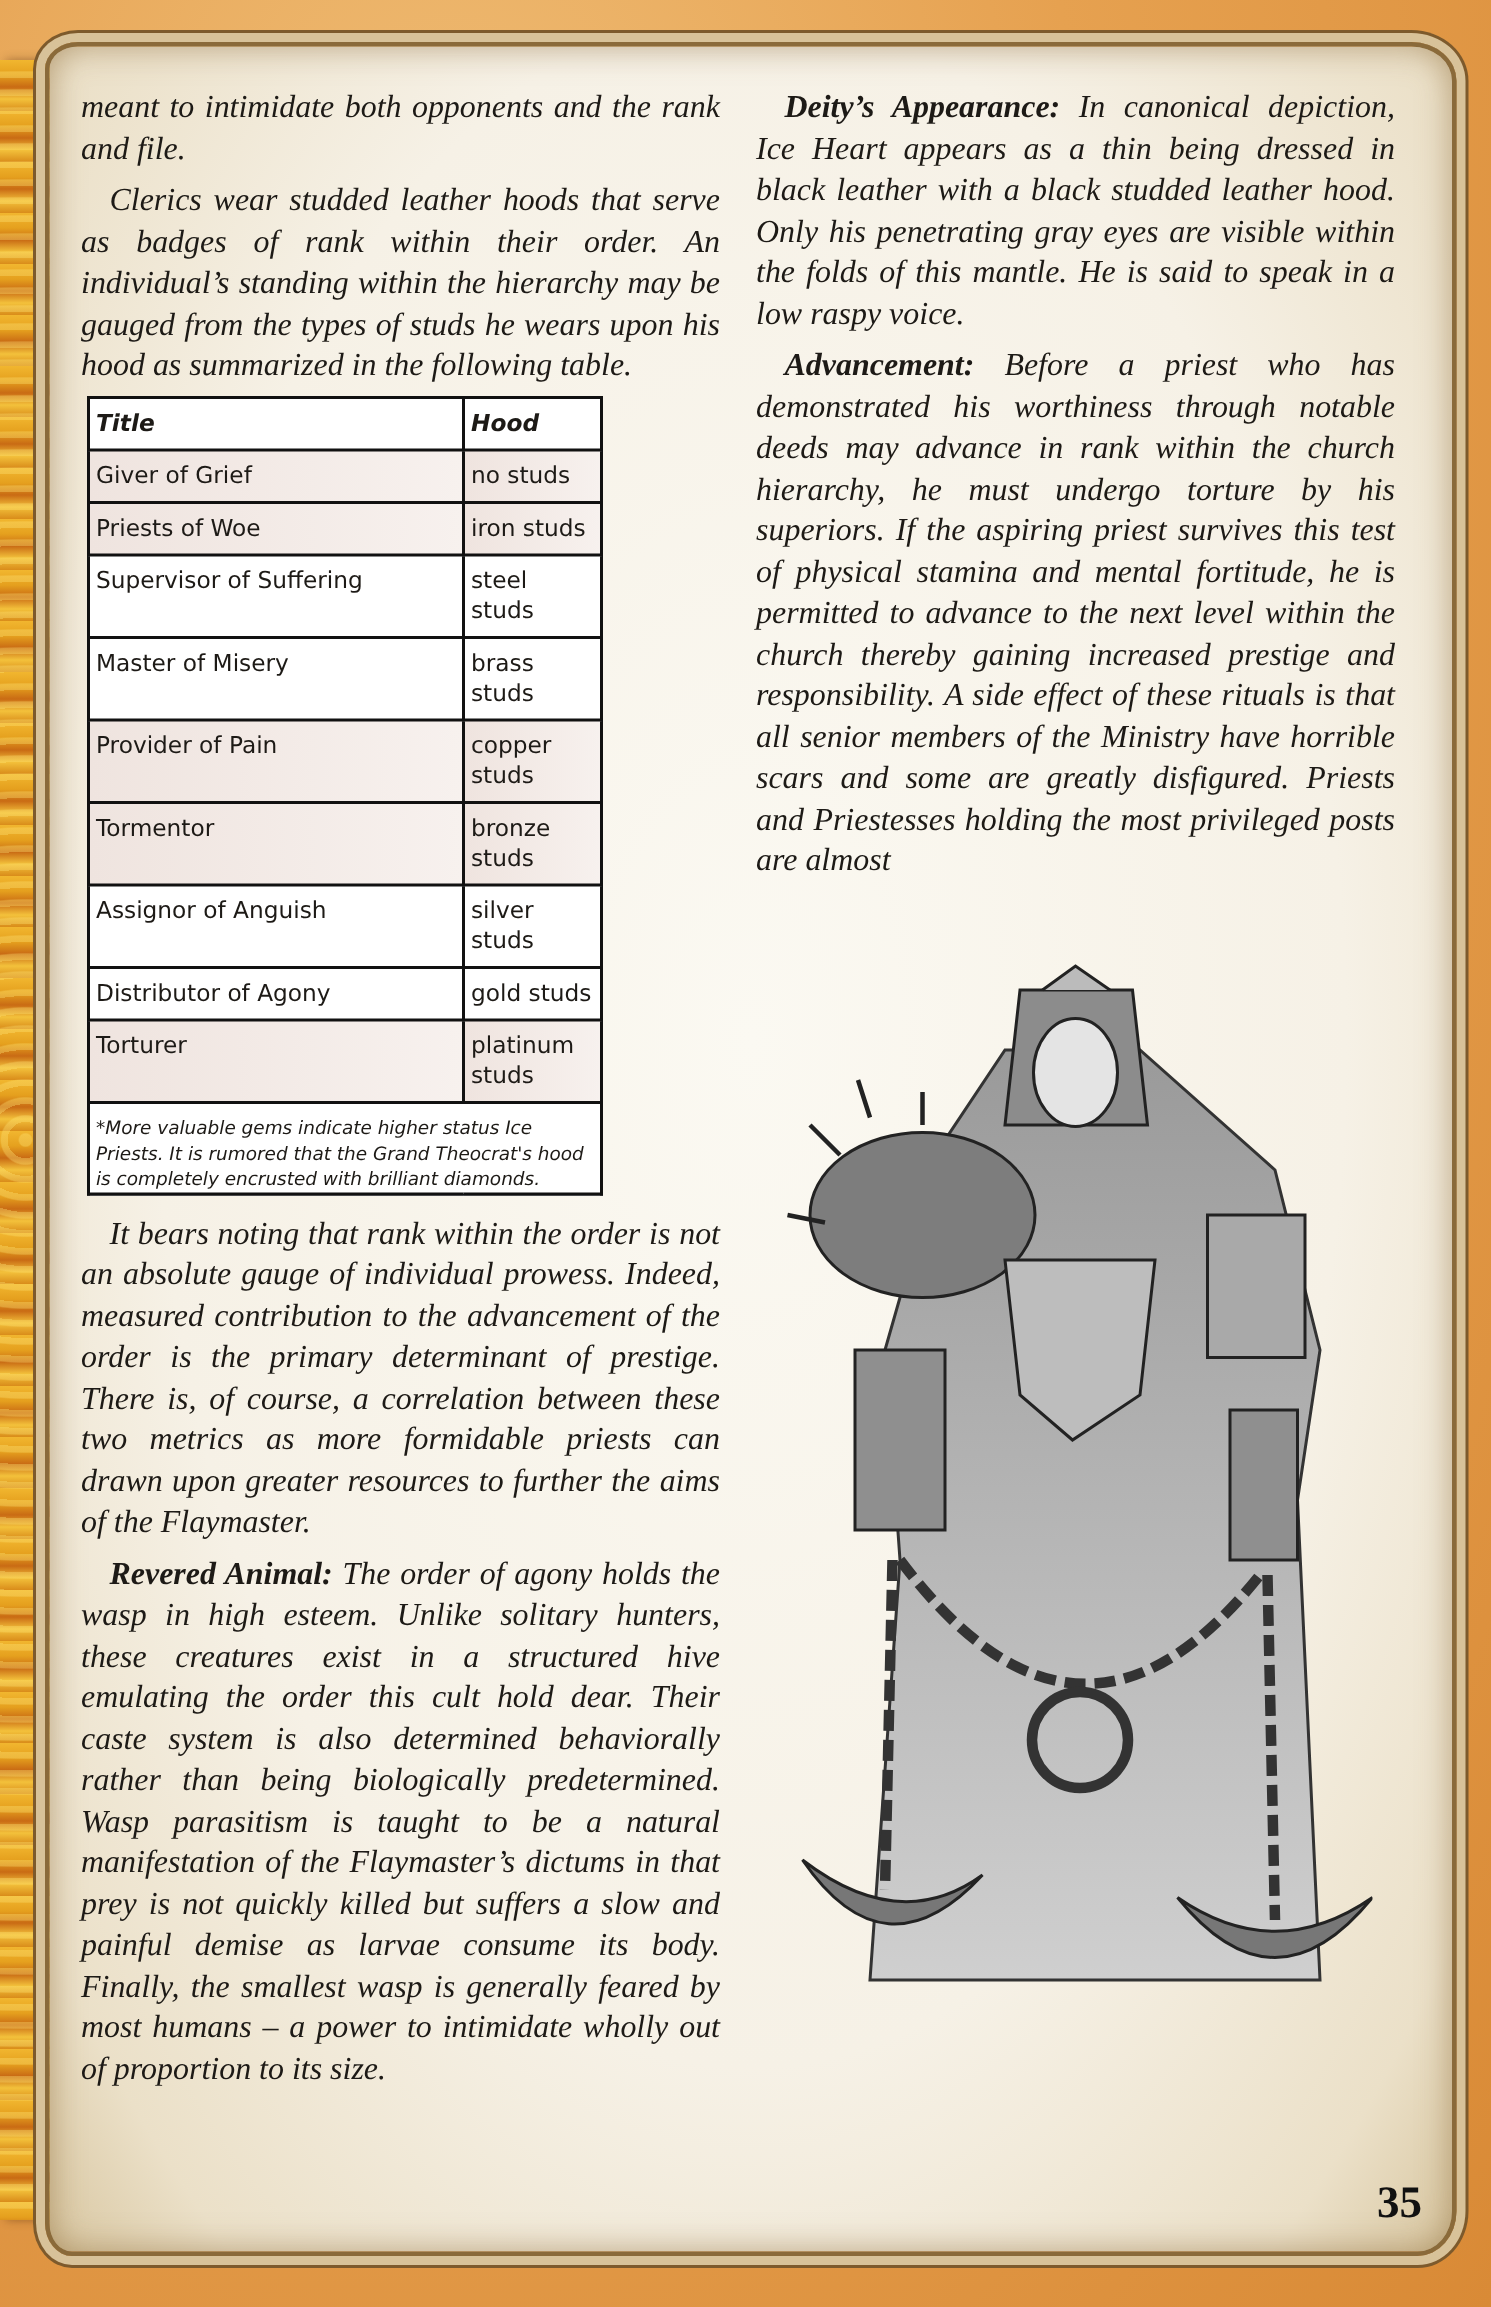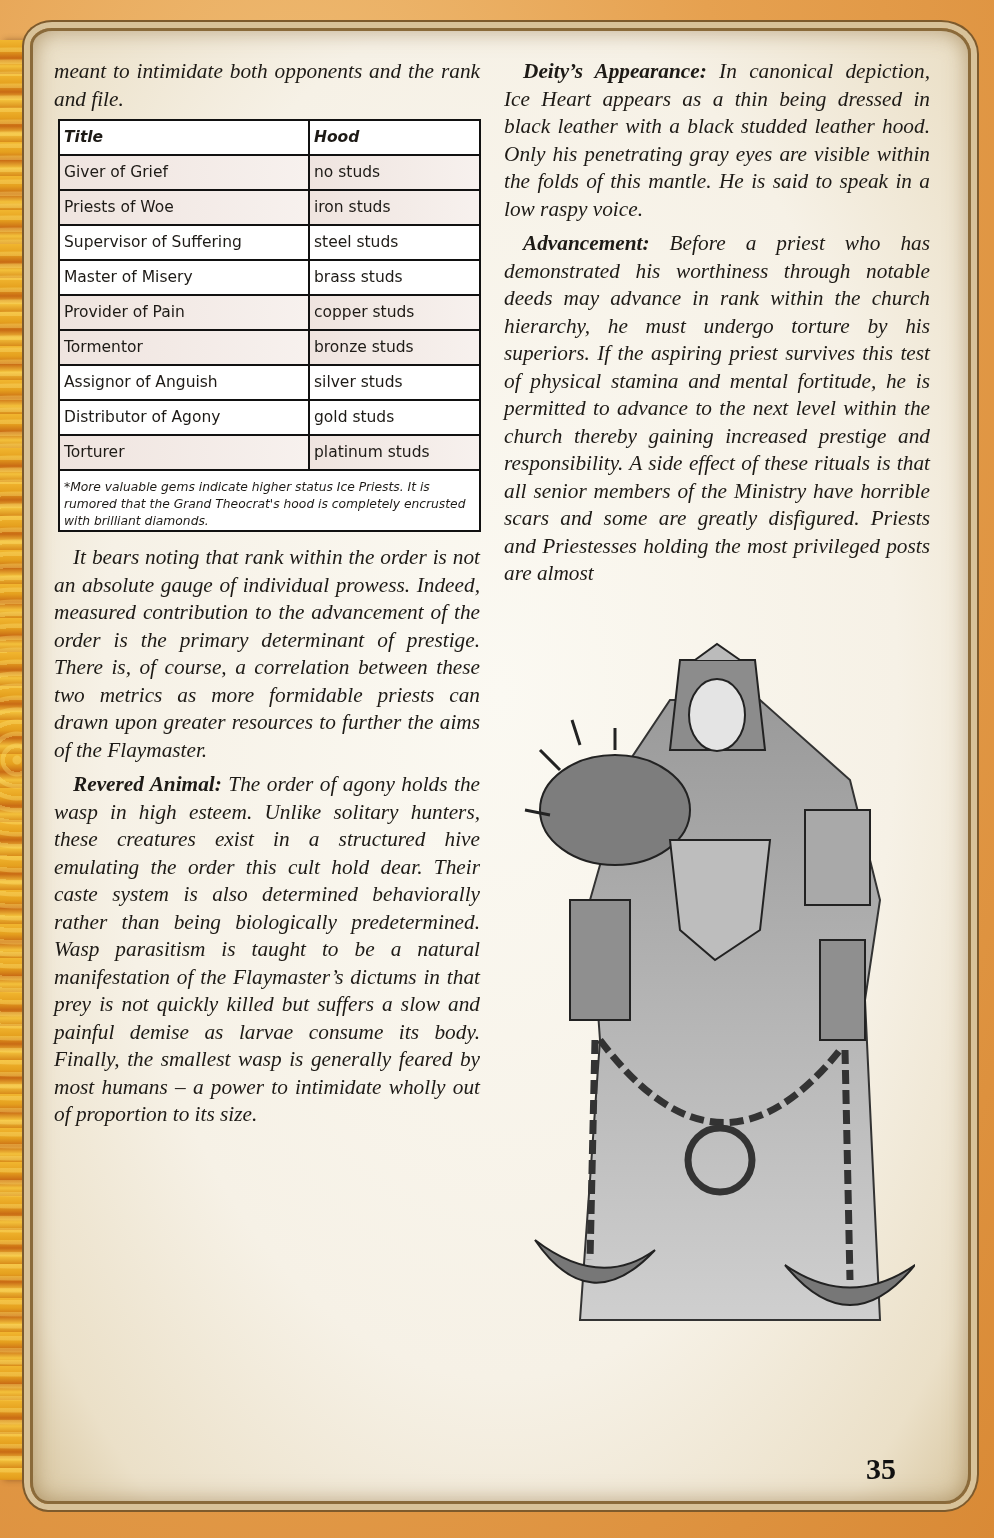--- a/index.html
+++ b/index.html
@@ -32,50 +32,51 @@
     position: absolute; top: 58px; font-size: 21.3px; line-height: 27.5px;
     text-align: justify; hyphens: manual;
   }
   .col-left { left: 54px; width: 426px; }
   .col-right { left: 504px; width: 426px; }
   .col p { margin: 0; font-style: italic; }
   .col p.indent { text-indent: 19px; }
   .col p + p { margin-top: 7px; }
   .lead { font-weight: bold; }
   table.ranks {
-    border-collapse: collapse; width: 423px; margin: 6px 0 12px 4px;
+    border-collapse: collapse; width: 344px; margin: 6px 0 12px 4px;
     font-family: "DejaVu Sans", "Liberation Sans", sans-serif; font-size: 15.5px; line-height: 20px;
     background: #0f172a;
   }
   table.ranks th, table.ranks td {
     border: 2px solid #111; padding: 6px 4px 7px 4px; text-align: left; vertical-align: top;
   }
   table.ranks th { font-style: italic; font-weight: bold; background: #ffffff; }
   table.ranks td:first-child, table.ranks th:first-child { width: 240px; }
   table.ranks tr.odd td { background: linear-gradient(90deg, #efe4df, #f7f1ee); }
   table.ranks tr.even td { background: #ffffff; }
   table.ranks td.note {
     font-size: 12.3px; line-height: 17px; font-style: italic; padding: 8px 4px 0 4px; background: #fff;
   }
   .illustration {
     position: absolute; left: 520px; top: 640px; width: 395px; height: 790px;
   }
   .page-number {
-    position: absolute; left: 866px; top: 1452px; font-size: 30px; font-family: "Liberation Serif", serif;
+    position: absolute; left: 918px; top: 1452px; font-size: 30px; font-family: "Liberation Serif", serif;
     color: #111; font-weight: bold;
   }
 </style>
 </head>
 <body>
 
 <div class="gourd-border"></div>
 <div class="parchment"></div>
 
 <div class="col col-left">
   <p>meant to intimidate both opponents and the rank and file.</p>
+  <p class="indent">Clerics wear studded leather hoods that serve as badges of rank within their order. An individual’s standing within the hierarchy may be gauged from the types of studs he wears upon his hood as summarized in the following table.</p>
 
   <table class="ranks">
     <thead>
       <tr>
         <th>Title</th>
         <th>Hood</th>
       </tr>
     </thead>
     <tbody>
       <tr class="odd">

